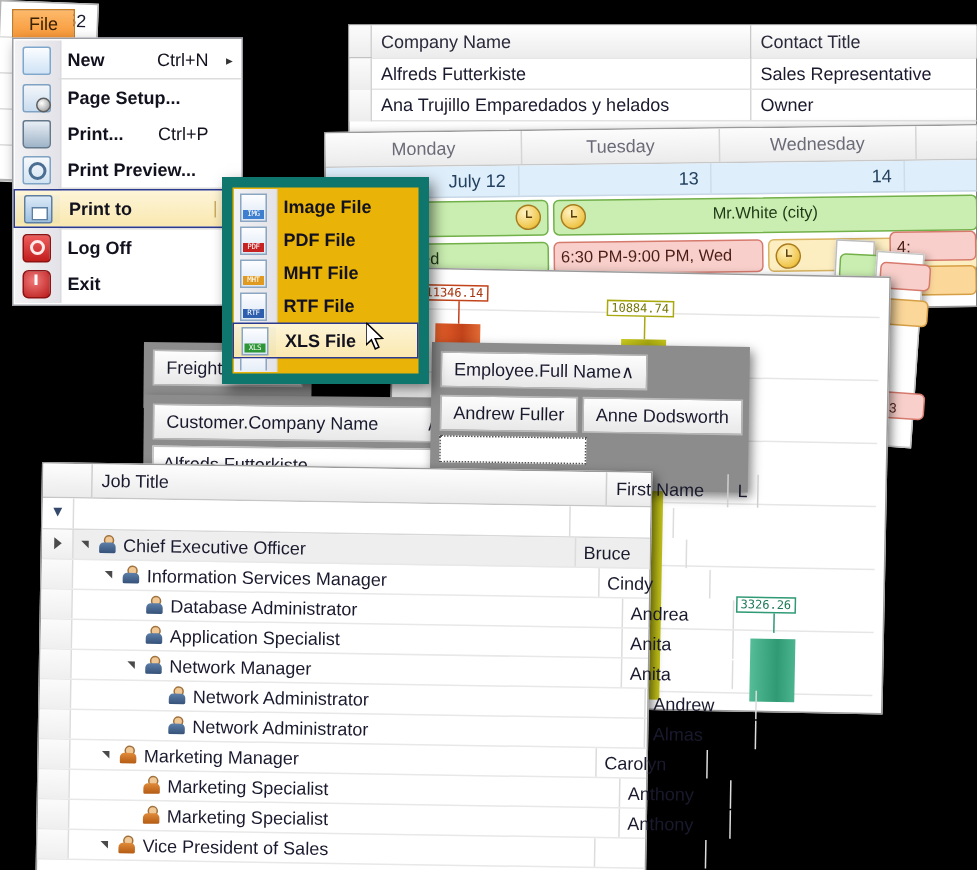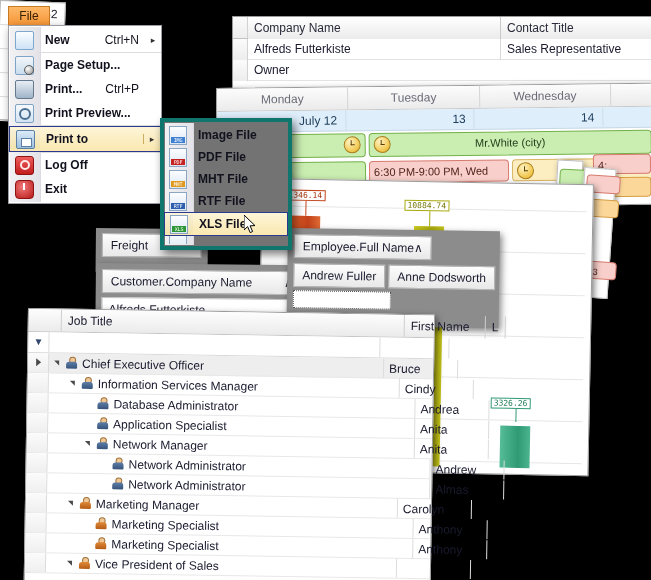--- a/index.html
+++ b/index.html
@@ -130,21 +130,21 @@
   .ic-prev{background:linear-gradient(#f6f9fc,#d3e3f2);border:1px solid #7fa3c4;}
   .ic-prev:after{content:"";position:absolute;left:3px;top:3px;width:8px;height:8px;border-radius:50%;
      border:2px solid #4b6f92;}
   .ic-export{background:linear-gradient(#dceaf8,#9dc0e0);border:1px solid #5c7fa3;}
   .ic-export:after{content:"";position:absolute;left:4px;top:7px;width:9px;height:7px;background:#fff;border:1px solid #5c7fa3;}
   .ic-key{background:linear-gradient(#ef5d5d,#c21d1d);border:1px solid #8e1212;border-radius:3px;}
   .ic-key:after{content:"";position:absolute;left:4px;top:3px;width:6px;height:6px;border:2px solid #ffe9e9;border-radius:50%;}
   .ic-exit{background:radial-gradient(circle at 40% 35%,#f17a7a,#b81818);border:1px solid #8e1212;border-radius:4px;}
   .ic-exit:after{content:"";position:absolute;left:7px;top:2px;width:2px;height:7px;background:#fff;}
 
-  #submenu{left:160px;top:118px;width:124px;background:#737373;border:4px solid #0f766e;
+  #submenu{left:148px;top:118px;width:124px;background:#eab308;border:7px solid #0f766e;
      box-shadow:3px 4px 9px rgba(0,0,0,.55);z-index:46;}
   #submenu .gutter{position:absolute;left:1px;top:1px;bottom:1px;width:28px;
      background:linear-gradient(90deg,#f2f2f4,#e2e2e8);border-right:1px solid #dadae0;}
   #submenu .mi{height:22px;}
   #submenu .mi .ic{width:28px;}
   .fico{width:16px;height:17px;background:linear-gradient(#fcfdff,#dbe7f4);
      border:1px solid #8aa6c2;position:relative;font-size:5px;color:#fff;
      display:flex;align-items:flex-end;justify-content:center;}
   .fico span{display:block;width:14px;text-align:center;font-family:"DejaVu Sans Mono",monospace;
      font-size:5px;line-height:6px;margin-bottom:1px;letter-spacing:-.2px;}
@@ -164,20 +164,21 @@
     <div class="ghcell c1">Company Name</div>
     <div class="ghcell c2">Contact Title</div>
   </div>
   <div class="row">
     <div class="indcol"></div>
     <div class="gcell c1">Alfreds Futterkiste</div>
     <div class="gcell c2">Sales Representative</div>
   </div>
   <div class="row">
     <div class="indcol"></div>
+    <div class="gcell c1">Ana Trujillo Emparedados y helados</div>
     <div class="gcell c2">Owner</div>
   </div>
 </div>
 
 <div class="layer gridwin" id="sched">
   <div class="dayhdr">
     <div>Monday</div>
     <div>Tuesday</div>
     <div>Wednesday</div>
     <div style="flex:0 0 40px"></div>

